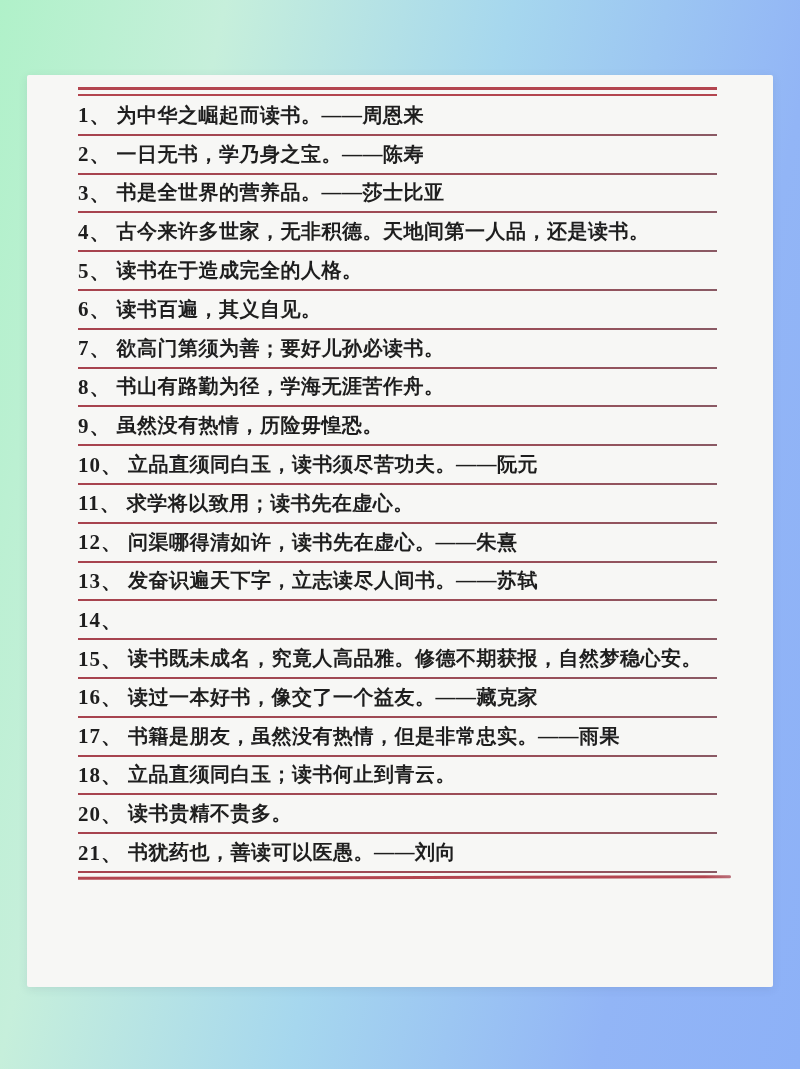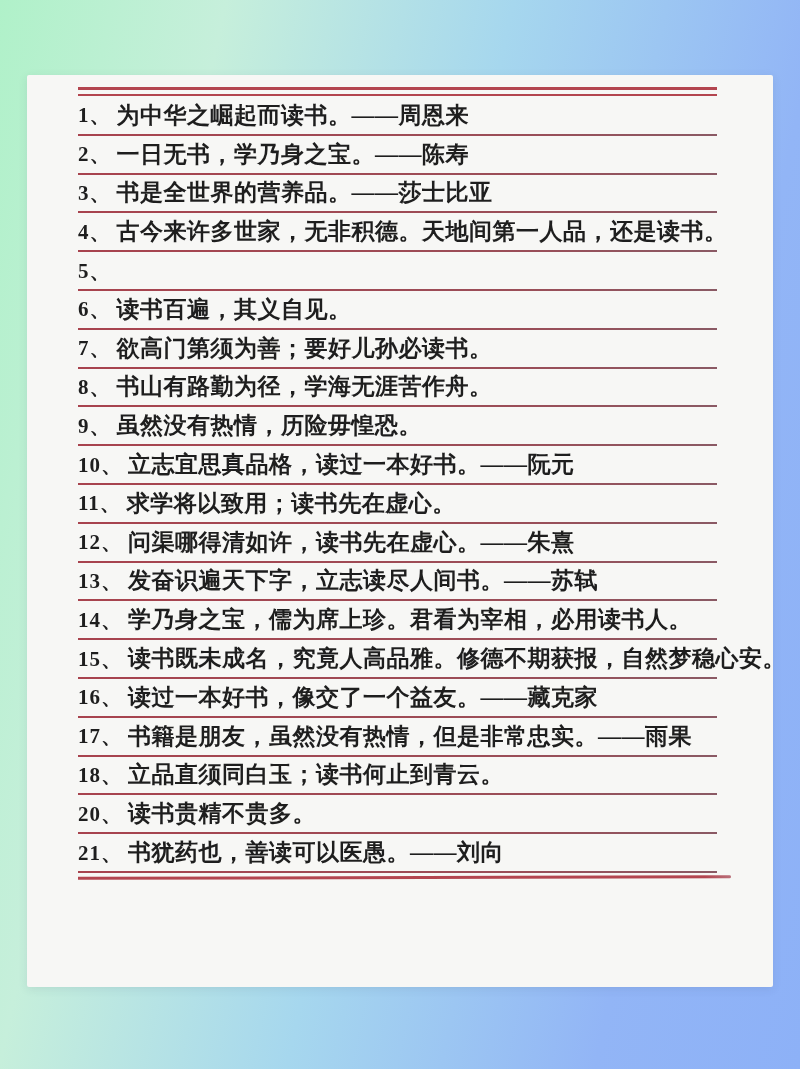--- a/index.html
+++ b/index.html
@@ -50,21 +50,21 @@
     overflow: visible;
   }
   .row .num {
     font-size: 21px;
     font-weight: bold;
     color: var(--ink);
     margin-right: 5px;
     letter-spacing: 1px;
   }
   .row .txt {
-    font-size: 23px;
+    font-size: 20px;
     font-weight: bold;
     color: var(--ink);
     letter-spacing: 0.5px;
   }
   .bottom-rule {
     margin-top: 3px;
     height: 3px;
     width: calc(100% + 14px);
     background: linear-gradient(to right, var(--rule-bright) 96%, #b9707a);
     border-radius: 0 2px 2px 0;
@@ -89,56 +89,56 @@
         <div class="row">
     <span class="num">3、</span>
     <span class="txt">书是全世界的营养品。——莎士比亚</span>
   </div>
         <div class="row">
     <span class="num">4、</span>
     <span class="txt">古今来许多世家，无非积德。天地间第一人品，还是读书。</span>
   </div>
         <div class="row">
     <span class="num">5、</span>
+    <span class="txt">读书在于造成完全的人格。</span>
   </div>
         <div class="row">
     <span class="num">6、</span>
     <span class="txt">读书百遍，其义自见。</span>
   </div>
         <div class="row">
     <span class="num">7、</span>
     <span class="txt">欲高门第须为善；要好儿孙必读书。</span>
   </div>
         <div class="row">
     <span class="num">8、</span>
     <span class="txt">书山有路勤为径，学海无涯苦作舟。</span>
   </div>
         <div class="row">
     <span class="num">9、</span>
     <span class="txt">虽然没有热情，历险毋惶恐。</span>
   </div>
         <div class="row">
     <span class="num">10、</span>
-    <span class="txt">立志宜思真品格，读过一本好书。——阮元</span>
+    <span class="txt">立品直须同白玉，读书须尽苦功夫。——阮元</span>
   </div>
         <div class="row">
     <span class="num">11、</span>
     <span class="txt">求学将以致用；读书先在虚心。</span>
   </div>
         <div class="row">
     <span class="num">12、</span>
     <span class="txt">问渠哪得清如许，读书先在虚心。——朱熹</span>
   </div>
         <div class="row">
     <span class="num">13、</span>
     <span class="txt">发奋识遍天下字，立志读尽人间书。——苏轼</span>
   </div>
         <div class="row">
     <span class="num">14、</span>
-    <span class="txt">学乃身之宝，儒为席上珍。君看为宰相，必用读书人。</span>
   </div>
         <div class="row">
     <span class="num">15、</span>
     <span class="txt">读书既未成名，究竟人高品雅。修德不期获报，自然梦稳心安。</span>
   </div>
         <div class="row">
     <span class="num">16、</span>
     <span class="txt">读过一本好书，像交了一个益友。——藏克家</span>
   </div>
         <div class="row">

